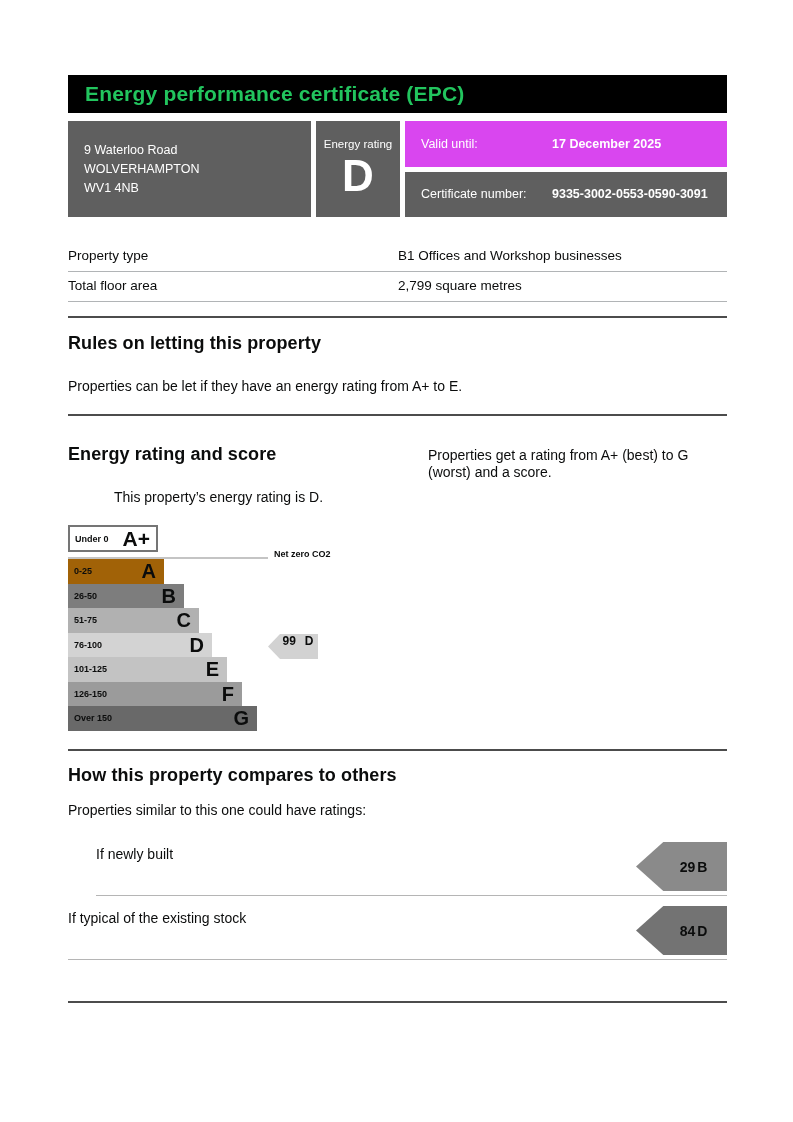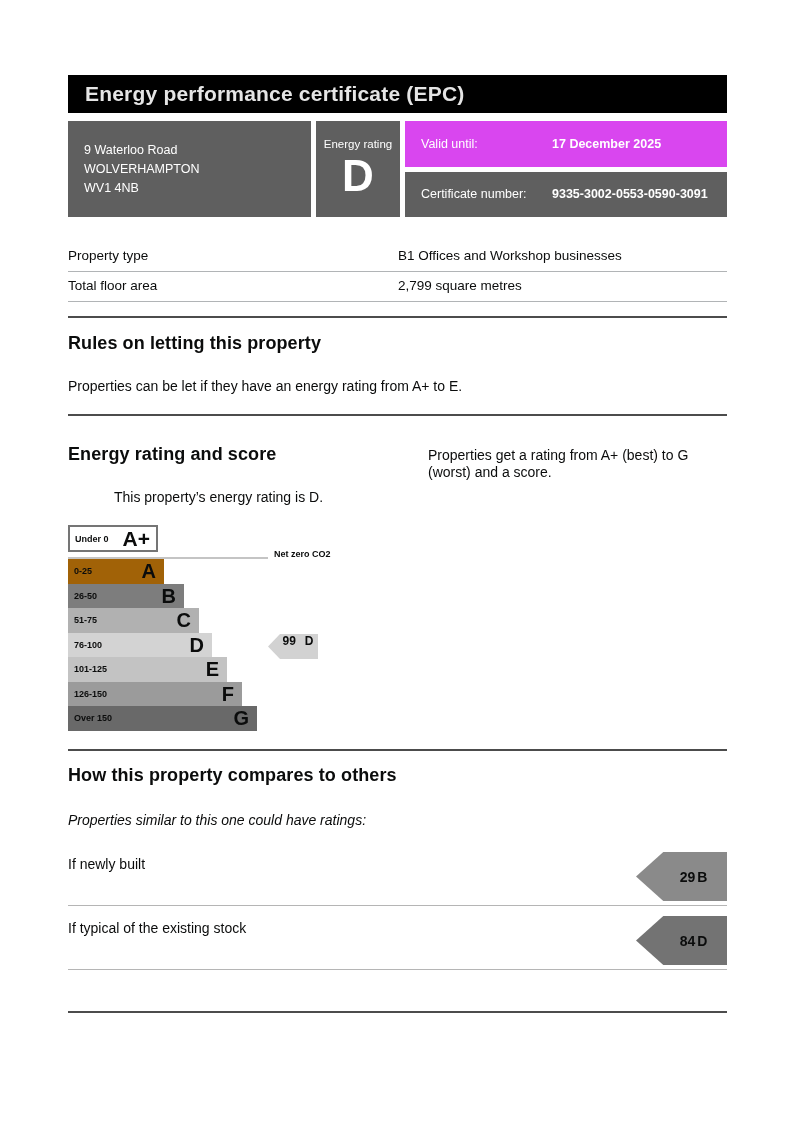--- a/index.html
+++ b/index.html
@@ -24,21 +24,21 @@
 
   
   .banner {
     background: #000000;
     height: 38px;
     display: flex;
     align-items: center;
     padding-left: 17px;
   }
   .banner h1 {
-    color: #e5e5e5;
+    color: #22c55e;
     font-size: 21px;
     font-weight: bold;
     letter-spacing: 0.2px;
   }
 
   
   .summary {
     margin-top: 8px;
     display: flex;
     gap: 5px;
@@ -157,29 +157,29 @@
     align-items: flex-start;
     justify-content: center;
     gap: 9px;
     padding-left: 10px;
     font-size: 12px;
     font-weight: bold;
   }
 
   
   .compare-section h2 { margin-top: 14px; }
-  .compare-section .compare-intro { margin-top: 26px; font-style: italic; }
+  .compare-section .compare-intro { margin-top: 16px; }
   .compare-row {
     display: flex;
     justify-content: space-between;
     align-items: flex-start;
     padding: 10px 0 4px;
     border-bottom: 1px solid #b5b5b5;
   }
-  .compare-row.first { margin-top: 13px; }
+  .compare-row.first { margin-top: 13px; margin-left: 28px; }
   .compare-row .cmp-label { font-size: 14px; padding-top: 4px; }
   .cmp-arrow {
     width: 91px;
     height: 49px;
     clip-path: polygon(0 50%, 30% 0, 100% 0, 100% 100%, 30% 100%);
     display: flex;
     align-items: center;
     justify-content: center;
     gap: 2px;
     padding-left: 24px;

